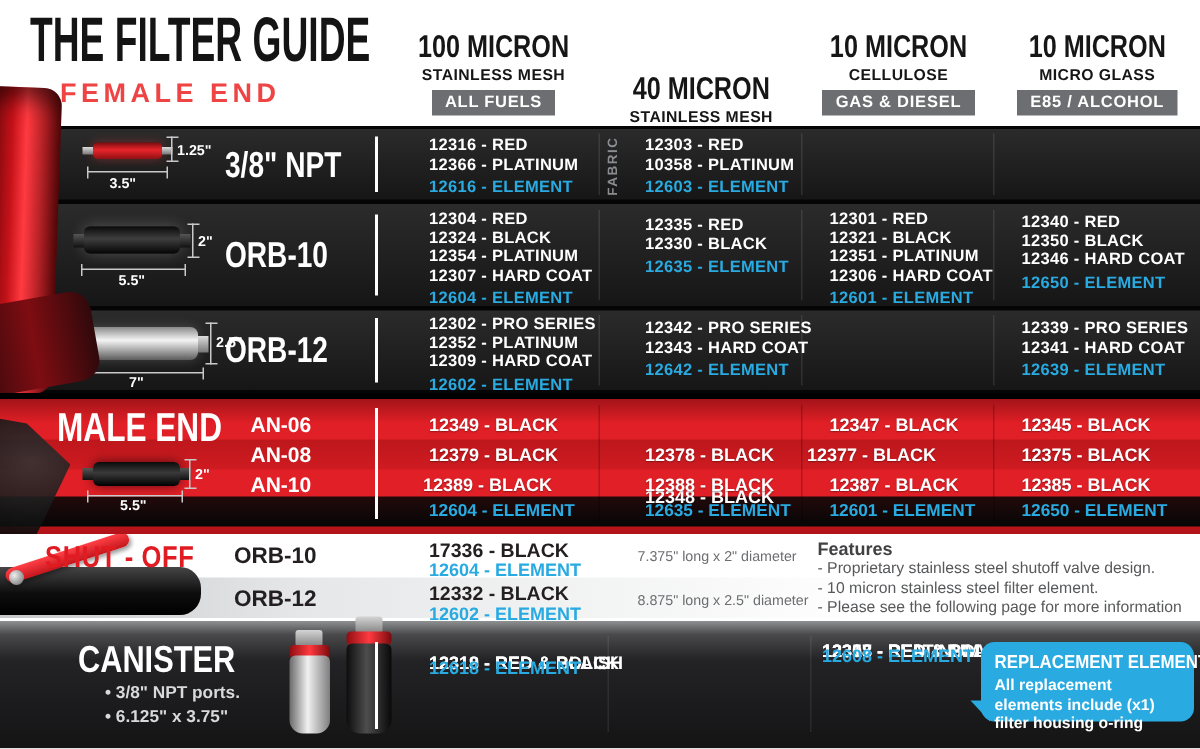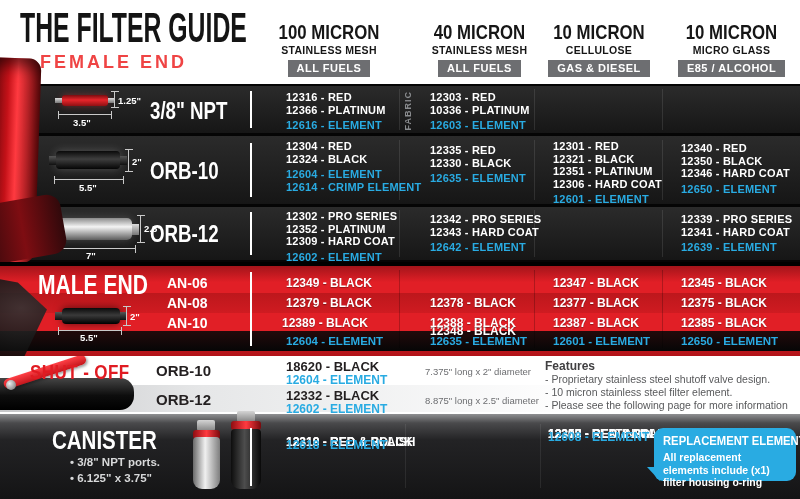--- a/index.html
+++ b/index.html
@@ -126,21 +126,21 @@
 
   <div class="hdr">
     <div class="title">THE FILTER GUIDE</div>
     <div class="subtitle">FEMALE END</div>
 
     <div class="colhead" style="left:258px;width:142px;">
       <div class="ch1">100 MICRON</div>
       <div class="ch2">STAINLESS MESH</div>
       <div class="chbadge">ALL FUELS</div>
     </div>
-    <div class="colhead" style="left:412px;width:135px;">
+    <div class="colhead" style="left:400px;width:135px;margin-top:28px;">
       <div class="ch1">40 MICRON</div>
       <div class="ch2">STAINLESS MESH</div>
       <div class="chbadge">ALL FUELS</div>
     </div>
     <div class="colhead" style="left:535px;width:128px;">
       <div class="ch1">10 MICRON</div>
       <div class="ch2">CELLULOSE</div>
       <div class="chbadge">GAS &amp; DIESEL</div>
     </div>
     <div class="colhead" style="left:663px;width:137px;">
@@ -165,21 +165,21 @@
 
       <div class="pcell" style="left:286px;top:5px;">
         <div class="pline">12316 - RED</div>
         <div class="pline">12366 - PLATINUM</div>
         <div class="egap"></div>
         <div class="pline el">12616 - ELEMENT</div>
       </div>
       <div class="fabric">FABRIC</div>
       <div class="pcell" style="left:430px;top:5px;">
         <div class="pline">12303 - RED</div>
-        <div class="pline">10336 - PLATINUM</div>
+        <div class="pline">10358 - PLATINUM</div>
         <div class="egap"></div>
         <div class="pline el">12603 - ELEMENT</div>
       </div>
       <div class="dv" style="left:399px;"></div>
         <div class="dv" style="left:534px;"></div>
         <div class="dv" style="left:662px;"></div>
       <div class="dvw"></div>
     </div>
 
     <div class="frow r1">
@@ -189,20 +189,22 @@
         </div>
       <div class="dlv" style="left:128px;top:13px;height:23px;"></div>
       <span class="dimt" style="left:132px;top:20px;">2"</span>
       <div class="dlh" style="left:54px;top:43px;width:70px;"></div>
       <span class="dimt" style="left:79px;top:46px;">5.5"</span>
       <div class="biglabel" style="top:21px;">ORB-10</div>
 
       <div class="pcell" style="left:286px;top:4px;">
         <div class="pline">12304 - RED</div>
         <div class="pline">12324 - BLACK</div>
+        <div class="pline">12354 - PLATINUM</div>
+        <div class="pline">12307 - HARD COAT</div>
         <div class="egap"></div>
         <div class="pline el">12604 - ELEMENT</div>
         <div class="pline el">12614 - CRIMP ELEMENT</div>
       </div>
       <div class="pcell" style="left:430px;top:8px;">
         <div class="pline">12335 - RED</div>
         <div class="pline">12330 - BLACK</div>
         <div class="egap"></div>
         <div class="pline el">12635 - ELEMENT</div>
       </div>
@@ -287,21 +289,21 @@
     <div class="dlh" style="left:58px;top:68px;width:64px;"></div>
     <span class="dimt" style="left:80px;top:70px;">5.5"</span>
 
     <span class="mpart" style="left:286px;top:14px;">12349 - BLACK</span>
     <span class="mpart" style="left:430px;top:14px;margin-top:48px;">12348 - BLACK</span>
     <span class="mpart" style="left:553px;top:14px;">12347 - BLACK</span>
     <span class="mpart" style="left:681px;top:14px;">12345 - BLACK</span>
 
     <span class="mpart" style="left:286px;top:34px;">12379 - BLACK</span>
     <span class="mpart" style="left:430px;top:34px;">12378 - BLACK</span>
-    <span class="mpart" style="left:553px;top:34px;">12377 - BLACK</span>
+    <span class="mpart" style="left:538px;top:34px;">12377 - BLACK</span>
     <span class="mpart" style="left:681px;top:34px;">12375 - BLACK</span>
 
     <span class="mpart" style="left:282px;top:54px;">12389 - BLACK</span>
     <span class="mpart" style="left:430px;top:54px;">12388 - BLACK</span>
     <span class="mpart" style="left:553px;top:54px;">12387 - BLACK</span>
     <span class="mpart" style="left:681px;top:54px;text-align:center;">12385 - BLACK</span>
 
     <span class="mel" style="left:286px;top:73px;">12604 - ELEMENT</span>
     <span class="mel" style="left:430px;top:73px;">12635 - ELEMENT</span>
     <span class="mel" style="left:553px;top:73px;">12601 - ELEMENT</span>
@@ -316,21 +318,21 @@
   <div class="shut">
     <div class="greyband"></div>
     <div class="valvebody"></div>
     <div class="valvelever"></div>
     <div class="valvehinge"></div>
 
     <div class="shuttitle">SHUT - OFF</div>
     <div class="shutlabel" style="top:6px;">ORB-10</div>
     <div class="shutlabel" style="top:35px;">ORB-12</div>
 
-    <span class="spart" style="top:3px;">18620 - BLACK</span>
+    <span class="spart" style="top:3px;">17336 - BLACK</span>
     <span class="sel" style="top:17px;">12604 - ELEMENT</span>
     <span class="spart" style="top:32px;">12332 - BLACK</span>
     <span class="sel" style="top:46px;">12602 - ELEMENT</span>
 
     <span class="snote" style="top:10px;">7.375" long x 2" diameter</span>
     <span class="snote" style="top:39px;">8.875" long x 2.5" diameter</span>
 
     <div class="feat-title">Features</div>
     <div class="feat-item" style="top:17px;">- Proprietary stainless steel shutoff valve design.</div>
     <div class="feat-item" style="top:30px;">- 10 micron stainless steel filter element.</div>

